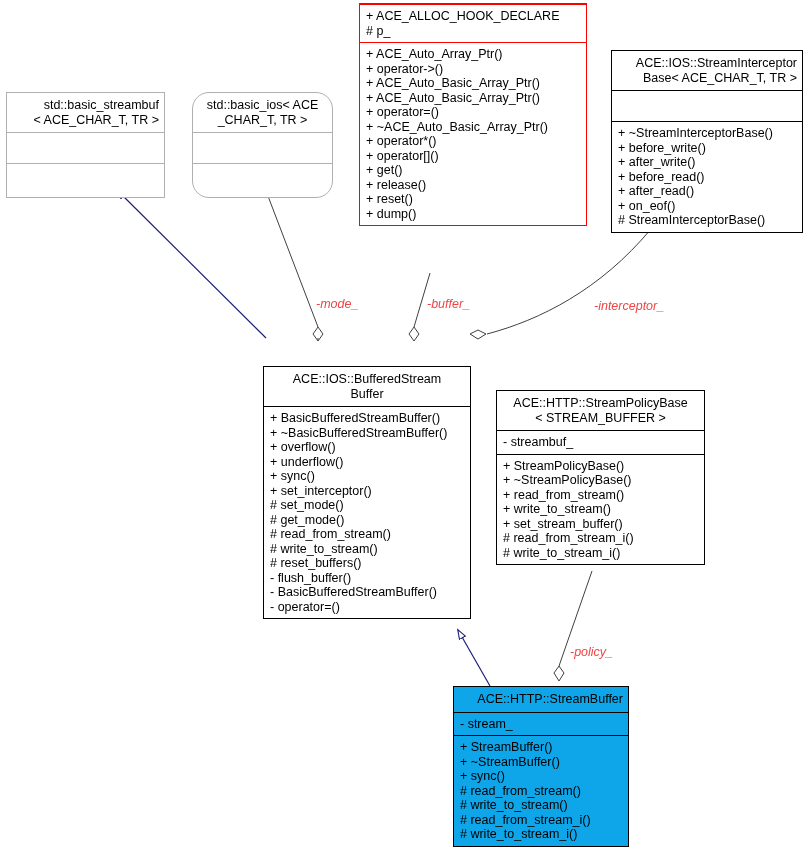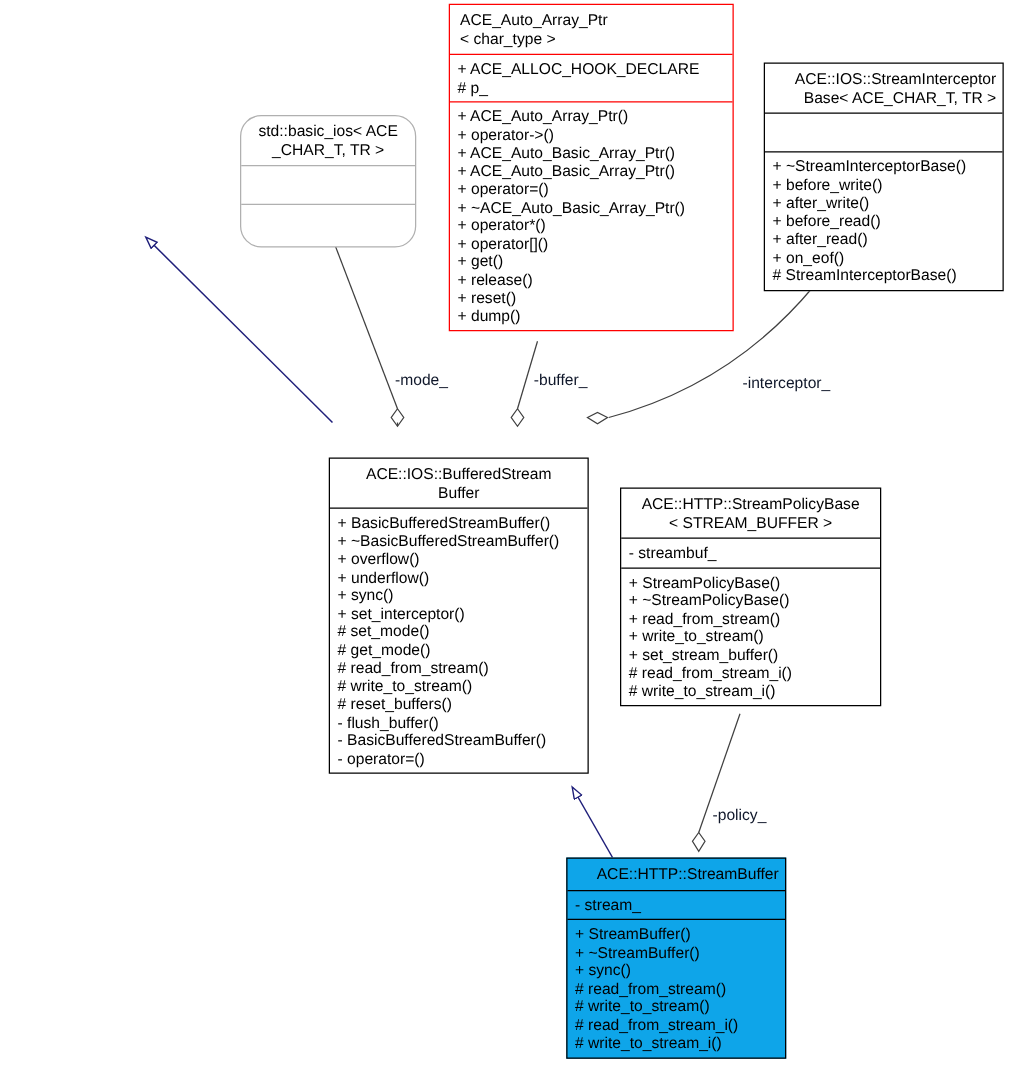--- a/index.html
+++ b/index.html
@@ -48,23 +48,24 @@
     white-space: pre-line;
   }
   .red .sec-attrs, .red .sec-ops { border-top-color: #ff0000; }
   .faint .sec-attrs, .faint .sec-ops { border-top-color: #b0b0b0; }
   .empty-sec { height: 22px; }
   .empty-sec2 { height: 25px; }
 
   .edge-label {
     position: absolute;
     font-size: 12.5px;
-    color: #0f172a;
+    color: #ef4444;
     white-space: nowrap;
     z-index: 6;
+    font-style: italic;
   }
 </style>
 </head>
 <body>
 
 <div id="canvas">
 
   <svg id="edges" viewBox="0 0 809 856">
     <defs>
       <marker id="hollow-tri" markerWidth="12" markerHeight="12" refX="9.5" refY="4" orient="auto" markerUnits="userSpaceOnUse">
@@ -84,22 +85,20 @@
     <path d="M 414,327 L 419,334 L 414,341 L 409,334 z" fill="#ffffff" stroke="#404040" stroke-width="1"></path>
 
     <path d="M 651,229 C 600,290 540,320 487,334" fill="none" stroke="#404040" stroke-width="1"></path>
     <path d="M 486,334 L 478,330 L 470,334 L 478,339 z" fill="#ffffff" stroke="#404040" stroke-width="1"></path>
 
     <path d="M 592,571 L 559,666" fill="none" stroke="#404040" stroke-width="1"></path>
     <path d="M 559,666 L 564,673 L 559,681 L 554,673 z" fill="#ffffff" stroke="#404040" stroke-width="1"></path>
   </svg>
 
   <div class="uml-box red" style="left:359px; top:3px; width:228px;">
-    <div class="sec-title" style="text-align:left; padding-left:8px;">ACE_Auto_Array_Ptr
-&lt; char_type &gt;</div>
     <div class="sec-attrs">+ ACE_ALLOC_HOOK_DECLARE
 # p_</div>
     <div class="sec-ops">+ ACE_Auto_Array_Ptr()
 + operator-&gt;()
 + ACE_Auto_Basic_Array_Ptr()
 + ACE_Auto_Basic_Array_Ptr()
 + operator=()
 + ~ACE_Auto_Basic_Array_Ptr()
 + operator*()
 + operator[]()
@@ -115,20 +114,26 @@
     <div class="sec-attrs empty-sec"></div>
     <div class="sec-ops">+ ~StreamInterceptorBase()
 + before_write()
 + after_write()
 + before_read()
 + after_read()
 + on_eof()
 # StreamInterceptorBase()</div>
   </div>
 
+  <div class="uml-box faint" style="left:6px; top:92px; width:159px;">
+    <div class="sec-title lefty">std::basic_streambuf
+&lt; ACE_CHAR_T, TR &gt;</div>
+    <div class="sec-attrs empty-sec"></div>
+    <div class="sec-ops empty-sec2"></div>
+  </div>
 
   <div class="uml-box faint" style="left:192px; top:92px; width:141px;border-radius:17px;">
     <div class="sec-title">std::basic_ios&lt; ACE
 _CHAR_T, TR &gt;</div>
     <div class="sec-attrs empty-sec"></div>
     <div class="sec-ops empty-sec2"></div>
   </div>
 
   <div class="uml-box" style="left:263px; top:338px; width:208px;margin-top:28px;">
     <div class="sec-title">ACE::IOS::BufferedStream

